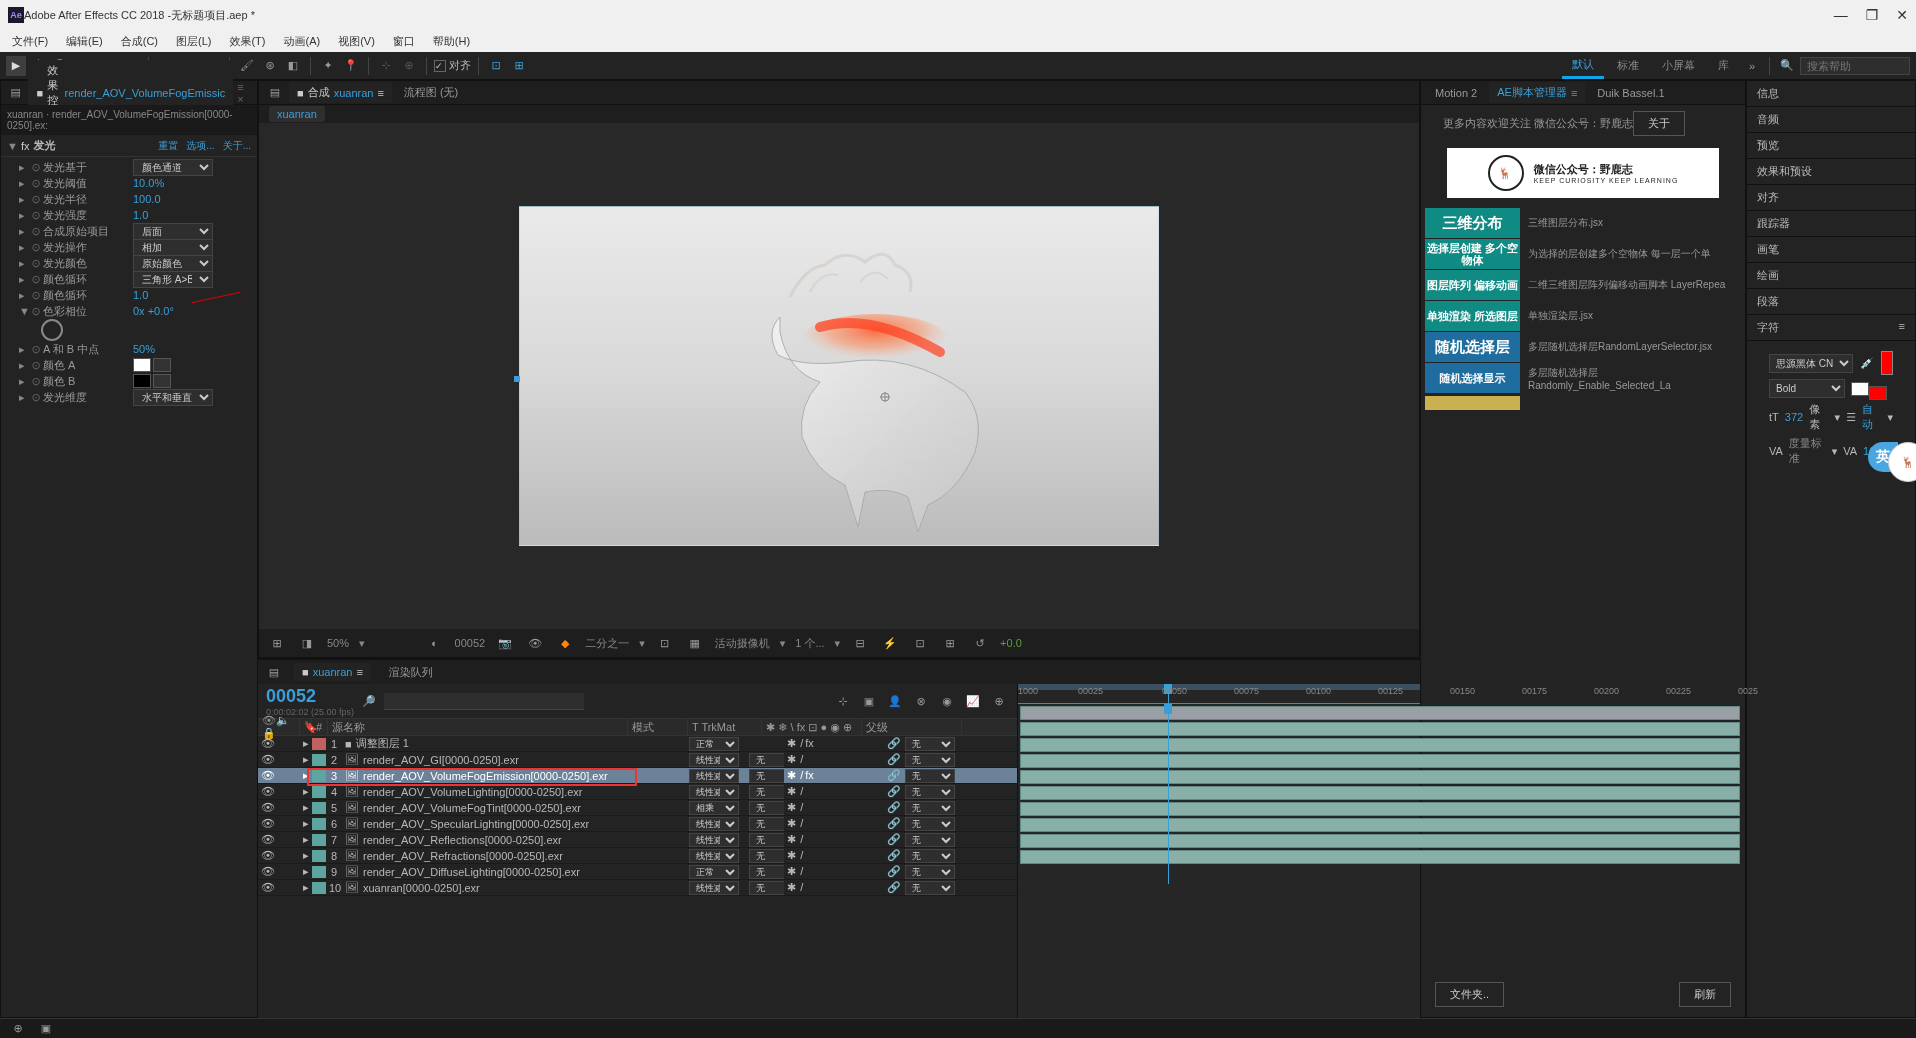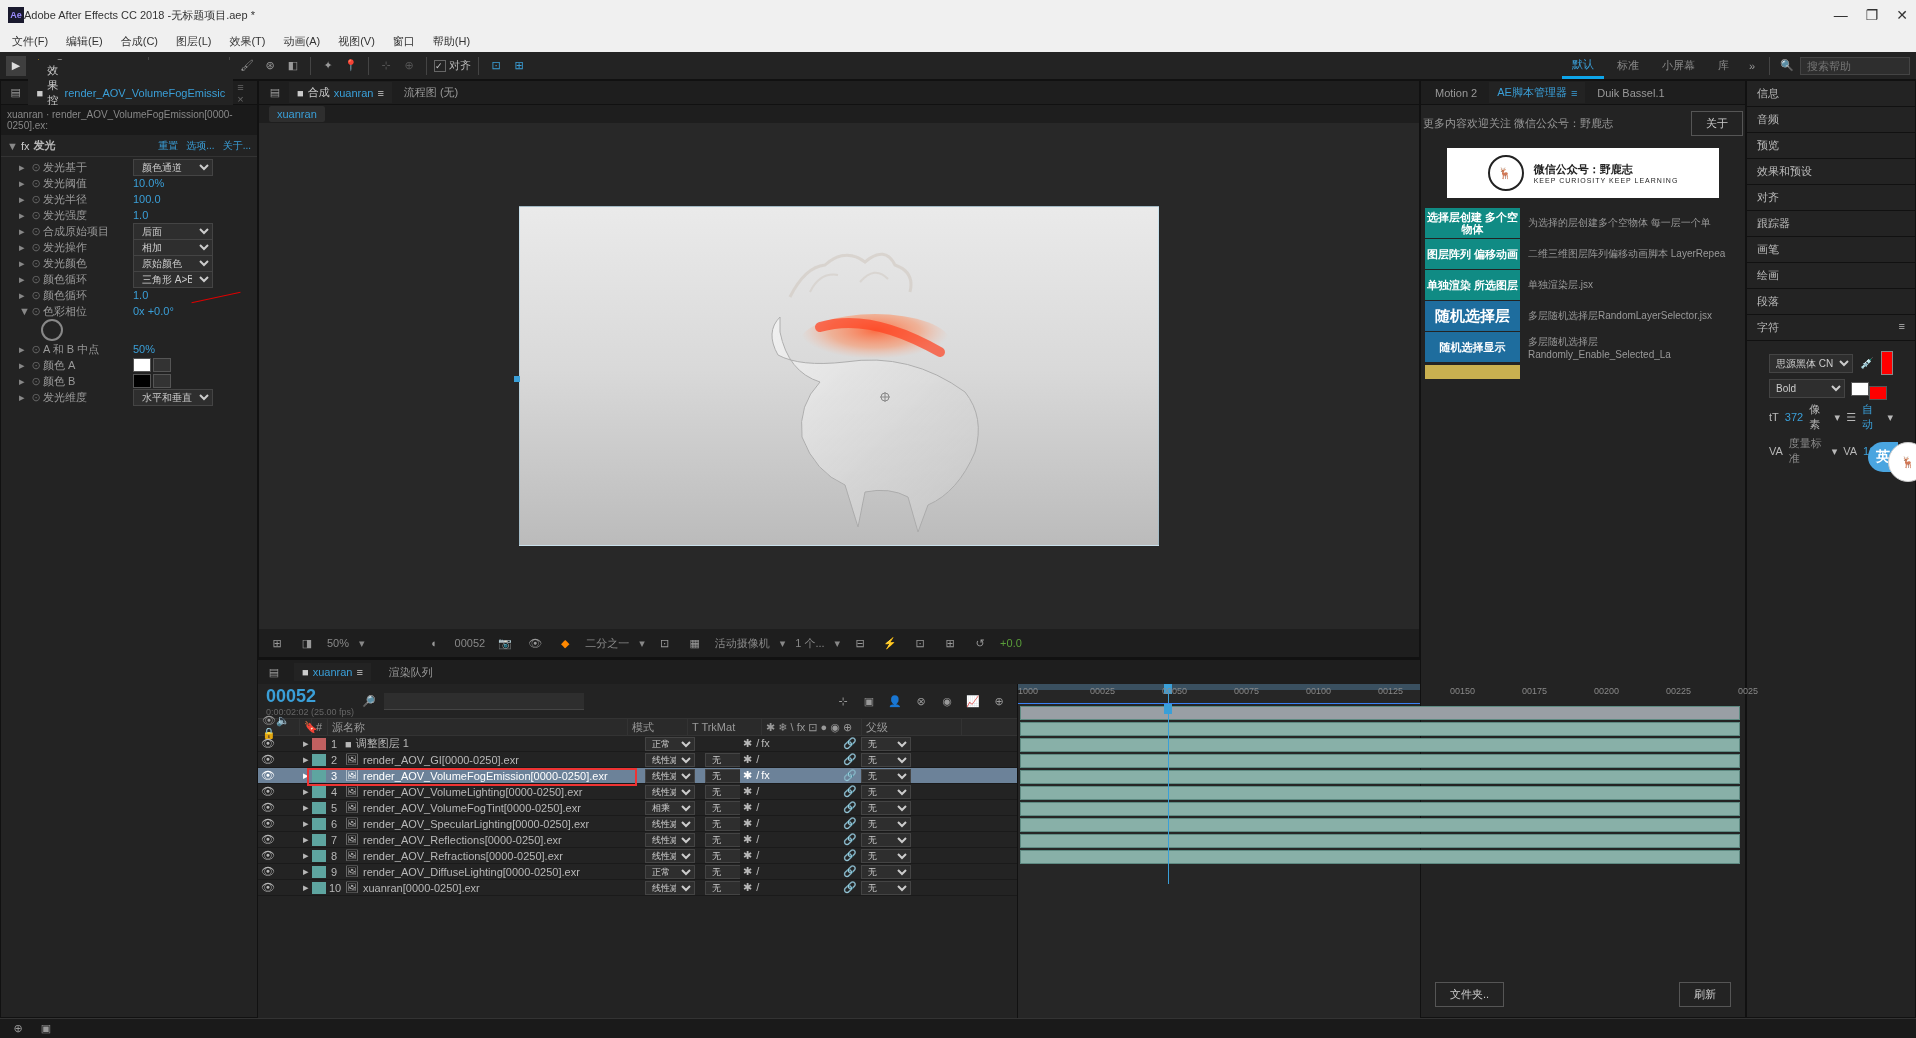--- a/index.html
+++ b/index.html
@@ -78,39 +78,39 @@
 .tl-layers { display: flex; flex-direction: column; }
 .tl-layer { display: flex; align-items: center; height: 16px; font-size: 10px; border-bottom: 1px solid #1a1a1a; }
 .tl-layer.selected { background: #6c8299; color: #fff; }
 .tl-layer > div { padding: 0 3px; overflow: hidden; white-space: nowrap; }
 .layer-eye { width: 42px; display: flex; gap: 2px; }
 .layer-eye span { width: 12px; text-align: center; }
 .layer-tri { width: 12px; }
 .layer-color { width: 14px; height: 12px; }
 .layer-num { width: 16px; text-align: center; }
 .layer-name-cell { width: 300px; display: flex; align-items: center; gap: 4px; }
-.layer-mode { width: 60px; }
+.layer-mode { width: 60px; margin-left: 44px; }
 .layer-trk { width: 38px; }
 .layer-switches { width: 100px; display: flex; gap: 2px; }
 .layer-parent { width: 100px; display: flex; align-items: center; gap: 4px; }
 .red-hl { position: absolute; border: 2px solid #e33; background: transparent; pointer-events: none; }
 .tl-ruler { height: 20px; background: #262626; border-bottom: 1px solid #3b82f6; display: flex; position: relative; color: #888; }
 .tl-ruler-tick { position: absolute; top: 2px; font-size: 9px; }
 .tl-playhead { position: absolute; top: 0; bottom: 0; width: 1px; background: #3a9fd8; }
 .tl-playhead::before { content: ''; position: absolute; top: 0; left: -4px; width: 8px; height: 10px; background: #3a9fd8; }
 .tl-bars { position: relative; }
 .tl-bar { position: absolute; height: 14px; background: #88b0a8; border: 1px solid #5e8a82; }
 .tl-bar.adj { background: #999fa5; }
 .tl-work-area { position: absolute; top: 0; height: 6px; background: #3a5060; left: 0; right: 0; }
 .dropdown-tiny { background: #2e2e2e; border: 1px solid #444; color: #ccc; font-size: 9px; padding: 0 2px; width: 50px; }
 
 
 .right-col { width: 496px; display: flex; }
 .scripts-panel { width: 326px; display: flex; flex-direction: column; }
-.scripts-header { padding: 6px 2px; display: flex; justify-content: space-between; align-items: center; color: #999; }
+.scripts-header { padding: 6px 22px; display: flex; align-items: center; color: #999; }
 .scripts-banner { background: #fff; margin: 6px 26px; height: 50px; display: flex; align-items: center; justify-content: center; gap: 10px; color: #222; font-weight: bold; font-size: 15px; }
 .banner-logo { width: 36px; height: 36px; border: 2px solid #222; border-radius: 50%; display: flex; align-items: center; justify-content: center; }
 .script-list { display: flex; flex-direction: column; gap: 1px; padding: 4px; overflow-y: auto; }
 .script-item { display: flex; align-items: stretch; height: 30px; }
 .script-btn { width: 95px; background: #108b84; color: #fff; display: flex; align-items: center; justify-content: center; font-size: 11px; font-weight: bold; cursor: pointer; line-height: 1.1; text-align: center; }
 .script-btn.big { font-size: 15px; }
 .script-btn.blue { background: #1e6d9e; }
 .script-desc { flex: 1; padding: 4px 8px; color: #999; font-size: 10px; display: flex; align-items: center; overflow: hidden; }
 .scripts-footer { padding: 10px 14px; display: flex; justify-content: space-between; margin-top: auto; }
 .btn-outline { border: 1px solid #555; padding: 4px 14px; color: #ccc; cursor: pointer; background: transparent; }
@@ -682,21 +682,21 @@
                   <select class="dropdown-tiny"><option>无</option></select>
                 </div>
               </div>
             </div>
         </div>
         <div class="tl-right">
           <div class="tl-ruler" id="tl-ruler">
             <div class="tl-work-area"></div>
             <div class="tl-playhead" style="left:150px"></div>
           <span class="tl-ruler-tick" style="left: 0px;">1000</span>
-              <span class="tl-ruler-tick" style="left: 72px;">00025</span>
+              <span class="tl-ruler-tick" style="left: 60px;">00025</span>
               <span class="tl-ruler-tick" style="left: 144px;">00050</span>
               <span class="tl-ruler-tick" style="left: 216px;">00075</span>
               <span class="tl-ruler-tick" style="left: 288px;">00100</span>
               <span class="tl-ruler-tick" style="left: 360px;">00125</span>
               <span class="tl-ruler-tick" style="left: 432px;">00150</span>
               <span class="tl-ruler-tick" style="left: 504px;">00175</span>
               <span class="tl-ruler-tick" style="left: 576px;">00200</span>
               <span class="tl-ruler-tick" style="left: 648px;">00225</span>
               <span class="tl-ruler-tick" style="left: 720px;">0025</span>
             </div>
@@ -730,20 +730,24 @@
         <button class="btn-outline">关于</button>
       </div>
       <div class="scripts-banner">
         <span class="banner-logo">🦌</span>
         <div>
           <div>微信公众号：野鹿志</div>
           <div style="font-size:7px;font-weight:normal;letter-spacing:1px">KEEP CURIOSITY KEEP LEARNING</div>
         </div>
       </div>
       <div class="script-list" id="script-list">
+          <div class="script-item">
+            <div class="script-btn big ">三维分布</div>
+            <div class="script-desc">三维图层分布.jsx</div>
+          </div>
           <div class="script-item">
             <div class="script-btn  ">选择层创建
 多个空物体</div>
             <div class="script-desc">为选择的层创建多个空物体 每一层一个单</div>
           </div>
           <div class="script-item">
             <div class="script-btn  ">图层阵列
 偏移动画</div>
             <div class="script-desc">二维三维图层阵列偏移动画脚本 LayerRepea</div>
           </div>

